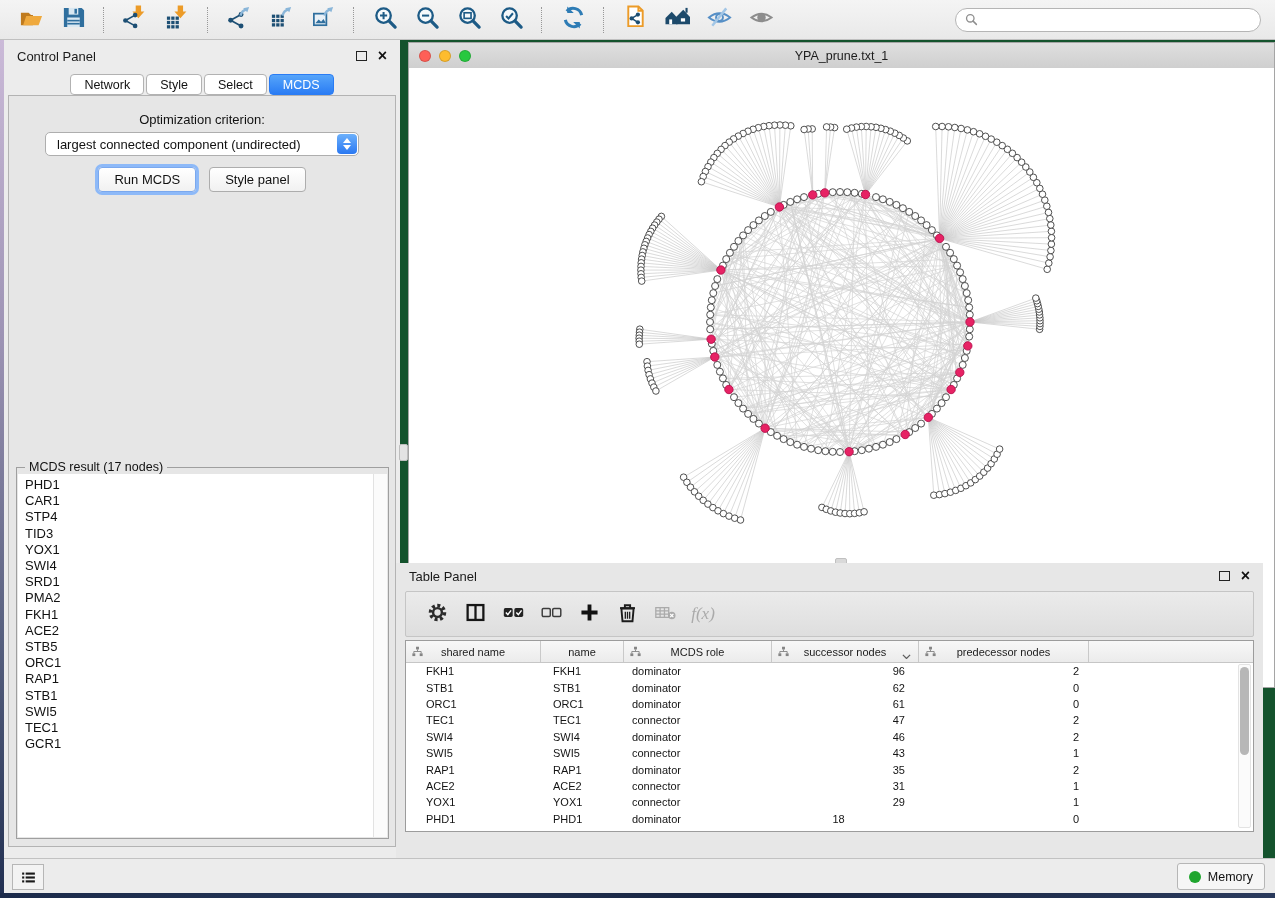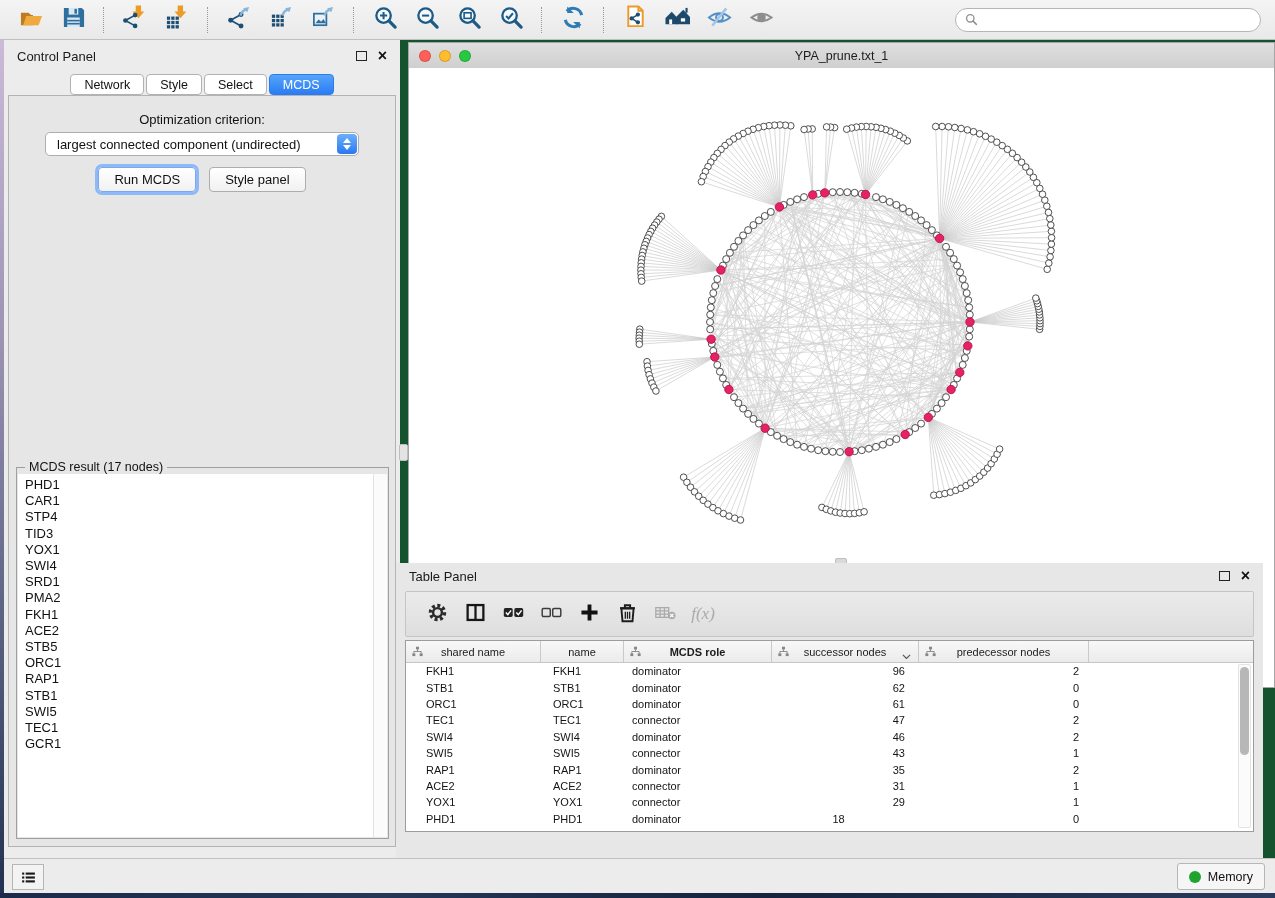--- a/index.html
+++ b/index.html
@@ -1152,21 +1152,21 @@
                 <rect x="4.4" y="0.8" width="3.2" height="3" fill="#858585"></rect>
                 <rect x="0.4" y="8" width="3.2" height="3" fill="#858585"></rect>
                 <rect x="8.4" y="8" width="3.2" height="3" fill="#858585"></rect>
                 <path d="M6 3.8v2.2M2 8V6h8v2" stroke="#858585" fill="none" stroke-width="1"></path>
               </svg></span>
             <span>shared name</span>
           </div>
           <div class="th-cell" style="width: 83px;">
             <span>name</span>
           </div>
-          <div class="th-cell" style="width: 148px; font-weight: bold;">
+          <div class="th-cell" style="width: 148px;">
             <span class="tree"><svg viewBox="0 0 12 12">
                 <rect x="4.4" y="0.8" width="3.2" height="3" fill="#858585"></rect>
                 <rect x="0.4" y="8" width="3.2" height="3" fill="#858585"></rect>
                 <rect x="8.4" y="8" width="3.2" height="3" fill="#858585"></rect>
                 <path d="M6 3.8v2.2M2 8V6h8v2" stroke="#858585" fill="none" stroke-width="1"></path>
               </svg></span>
             <span>MCDS role</span>
           </div>
           <div class="th-cell" style="width: 147px;">
             <span class="tree"><svg viewBox="0 0 12 12">

